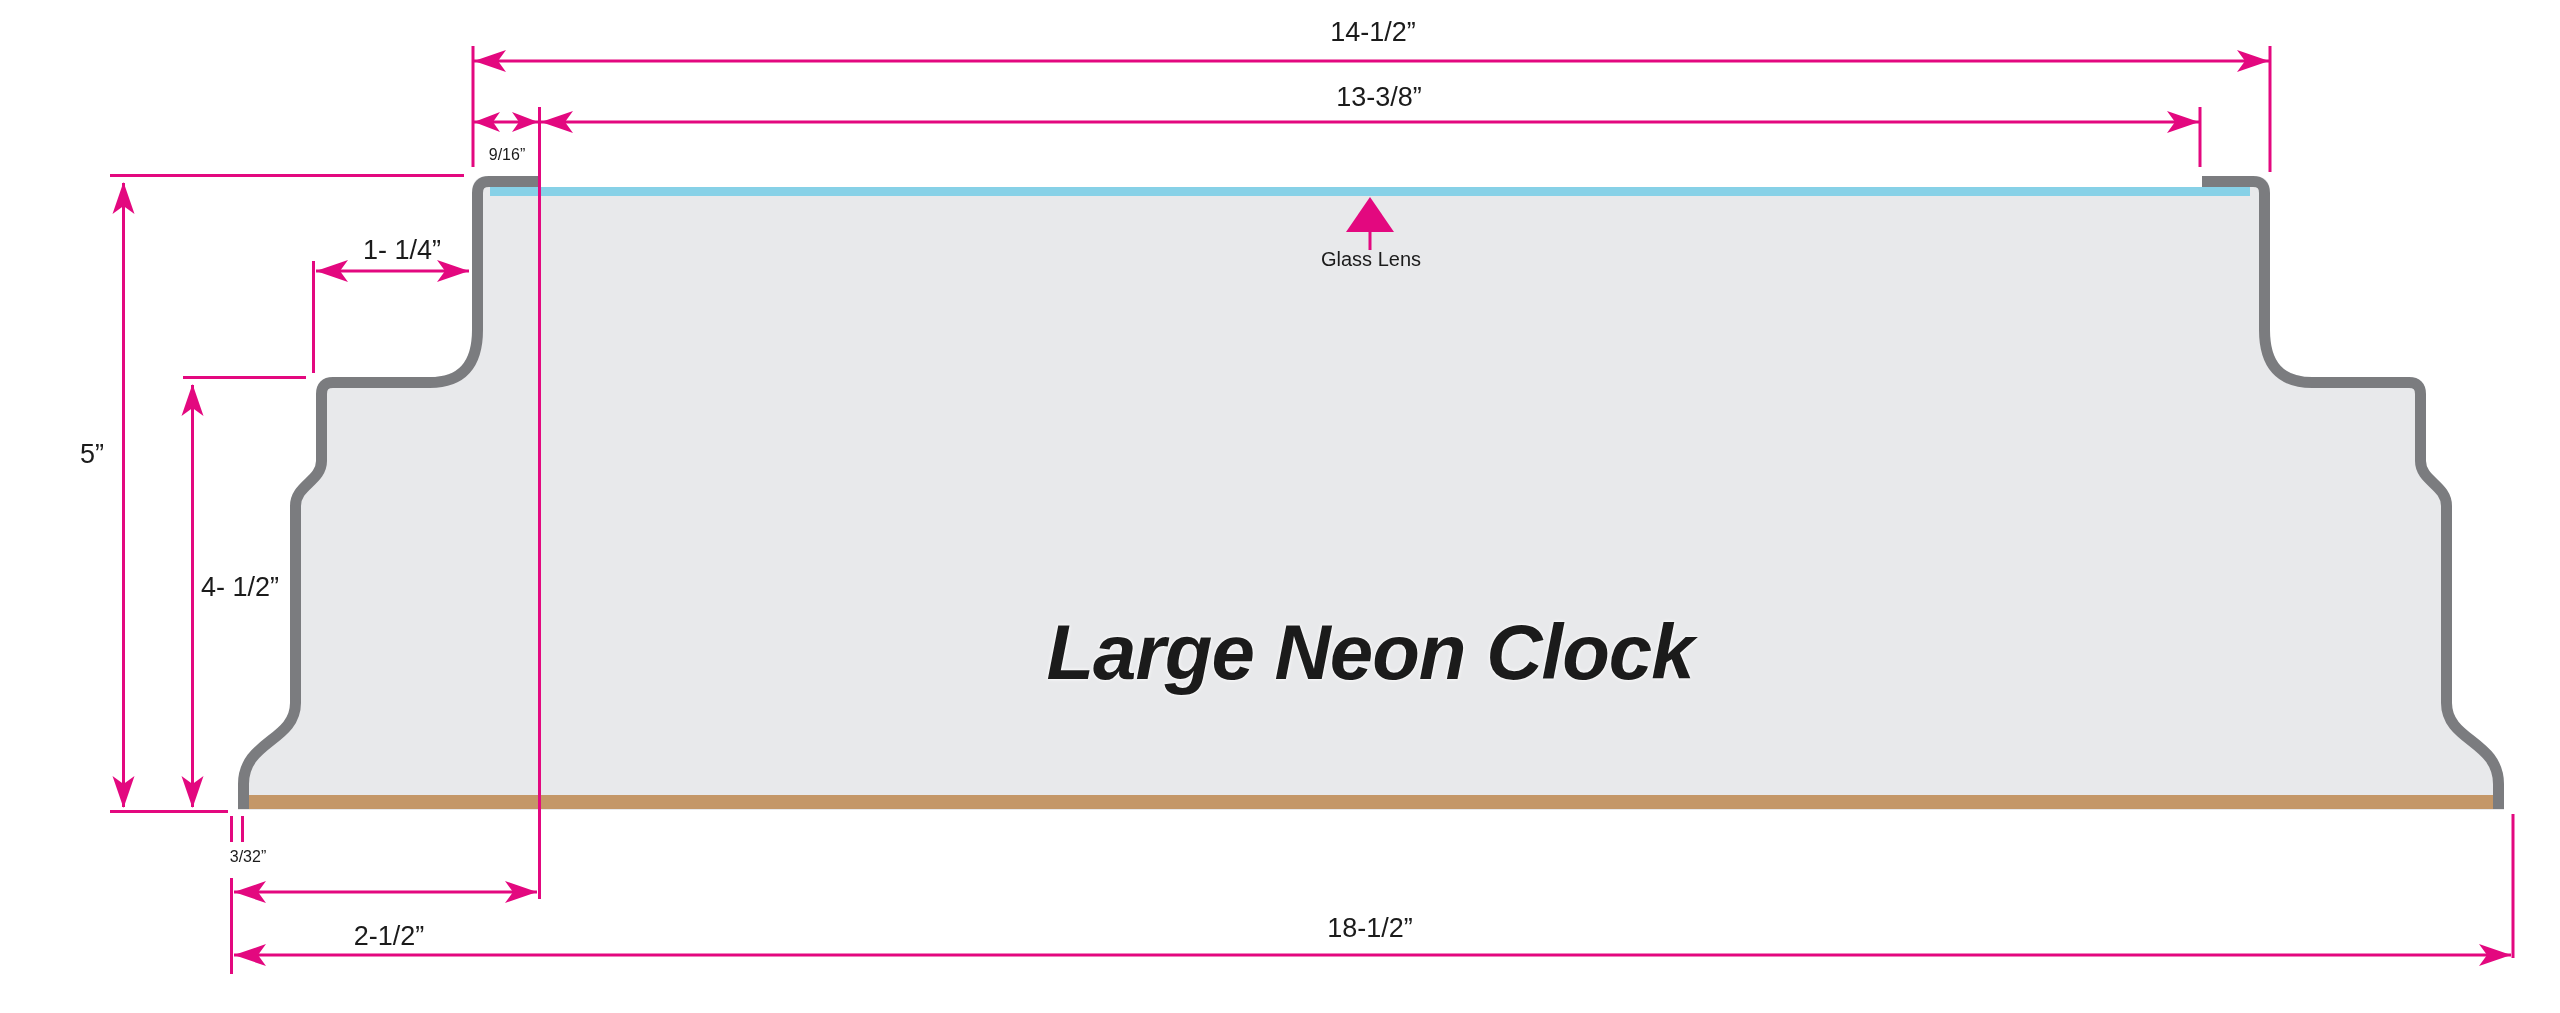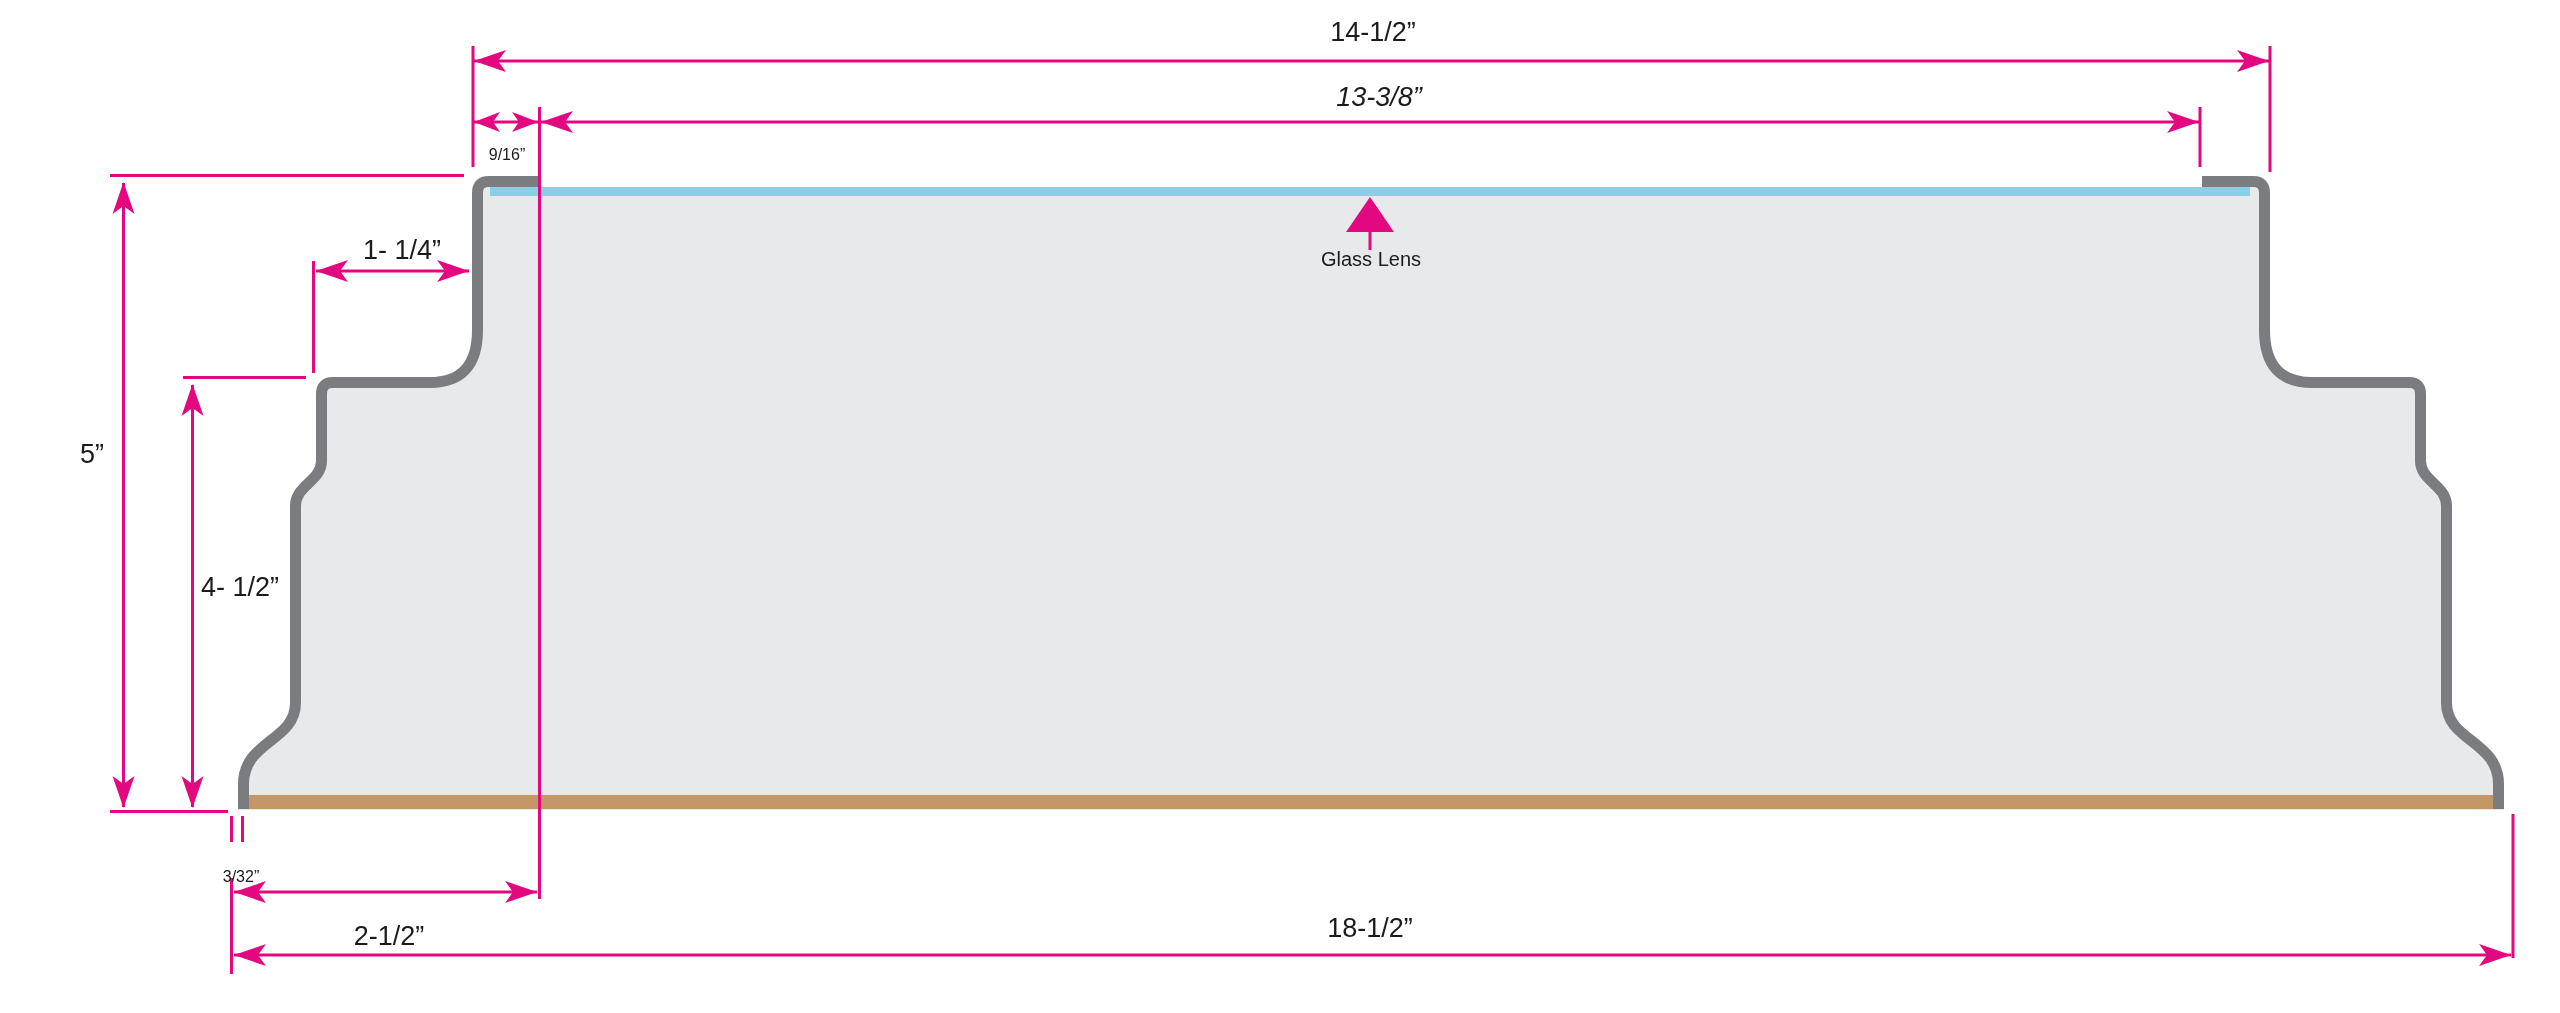--- a/index.html
+++ b/index.html
@@ -118,23 +118,24 @@
     <path class="dim-head" d="M 192.5 384 L 181.5 416 L 192.5 408 L 203.5 416 Z"></path>
     <path class="dim-head" d="M 192.5 808 L 181.5 776 L 192.5 784 L 203.5 776 Z"></path>
     <path class="dim-head" d="M 234 892 L 266 881 L 258 892 L 266 903 Z"></path>
     <path class="dim-head" d="M 537 892 L 505 881 L 513 892 L 505 903 Z"></path>
     <path class="dim-head" d="M 234 955 L 266 944 L 258 955 L 266 966 Z"></path>
     <path class="dim-head" d="M 2511 955 L 2479 944 L 2487 955 L 2479 966 Z"></path>
     <path class="dim-head" d="M 1370 197 L 1346 232 L 1394 232 Z"></path>
   </svg>
 
   <div class="dim-label" style="left:1373px;top:32px;">14-1/2”</div>
-  <div class="dim-label" style="left:1379px;top:97px;font-style:italic;">13-3/8”</div>
+  <div class="dim-label" style="left:1379px;top:97px;">13-3/8”</div>
   <div class="dim-label small" style="left:507px;top:155px;">9/16”</div>
   <div class="callout-label" style="left:1371px;top:259px;">Glass Lens</div>
   <div class="dim-label" style="left:402px;top:250px;">1- 1/4”</div>
   <div class="dim-label" style="left:92px;top:454px;">5”</div>
   <div class="dim-label" style="left:240px;top:587px;">4- 1/2”</div>
-  <div class="dim-label small" style="left:241px;top:857px;margin-top:20px;">3/32”</div>
+  <div class="dim-label small" style="left:248px;top:857px;">3/32”</div>
   <div class="dim-label" style="left:389px;top:920px;margin-top:16px;">2-1/2”</div>
   <div class="dim-label" style="left:1370px;top:928px;">18-1/2”</div>
+  <div class="product-title" style="left:1370px;top:652px;">Large Neon Clock</div>
 
 </div>
 
 </body></html>

